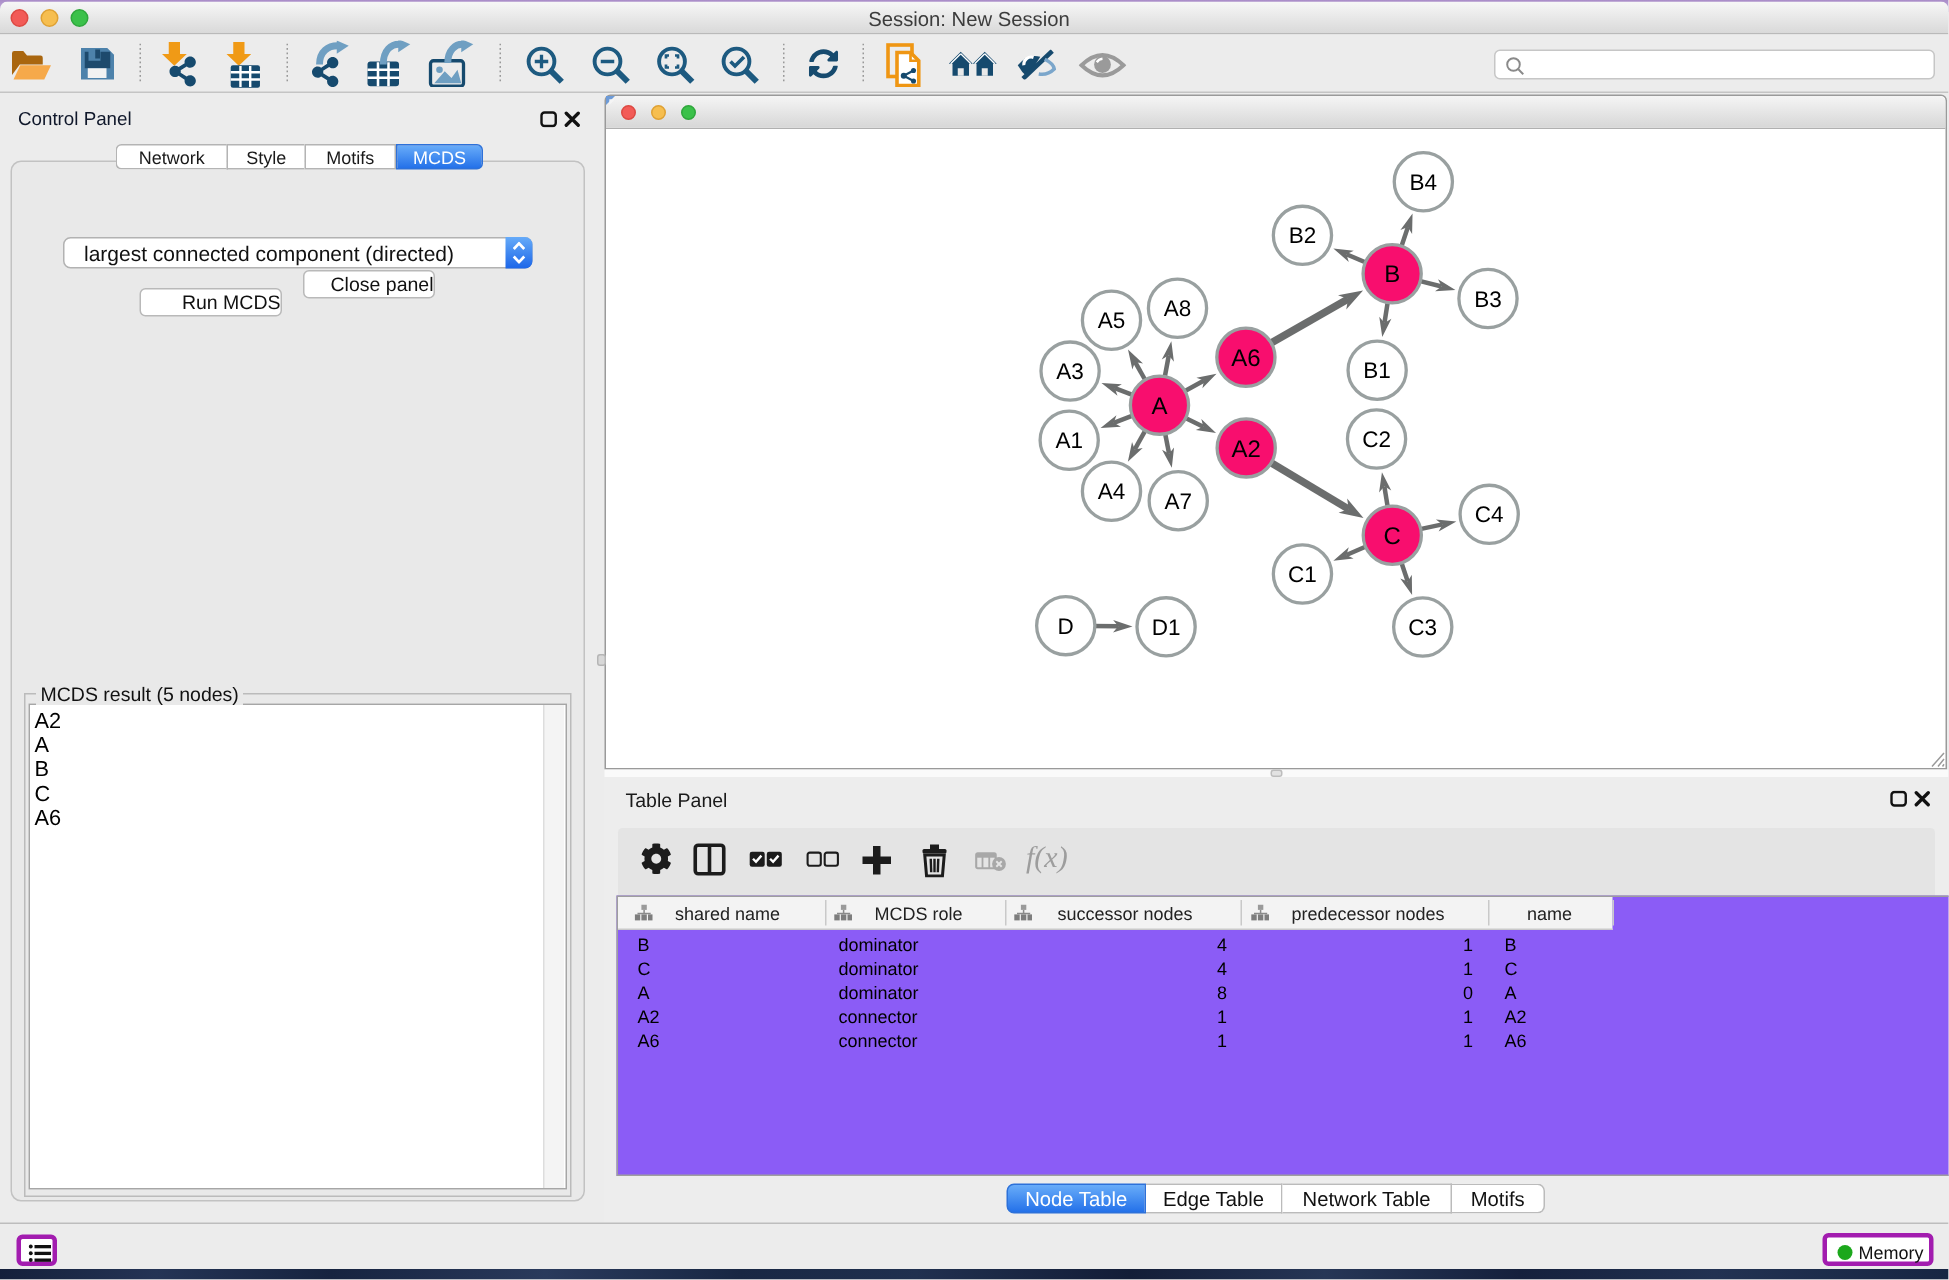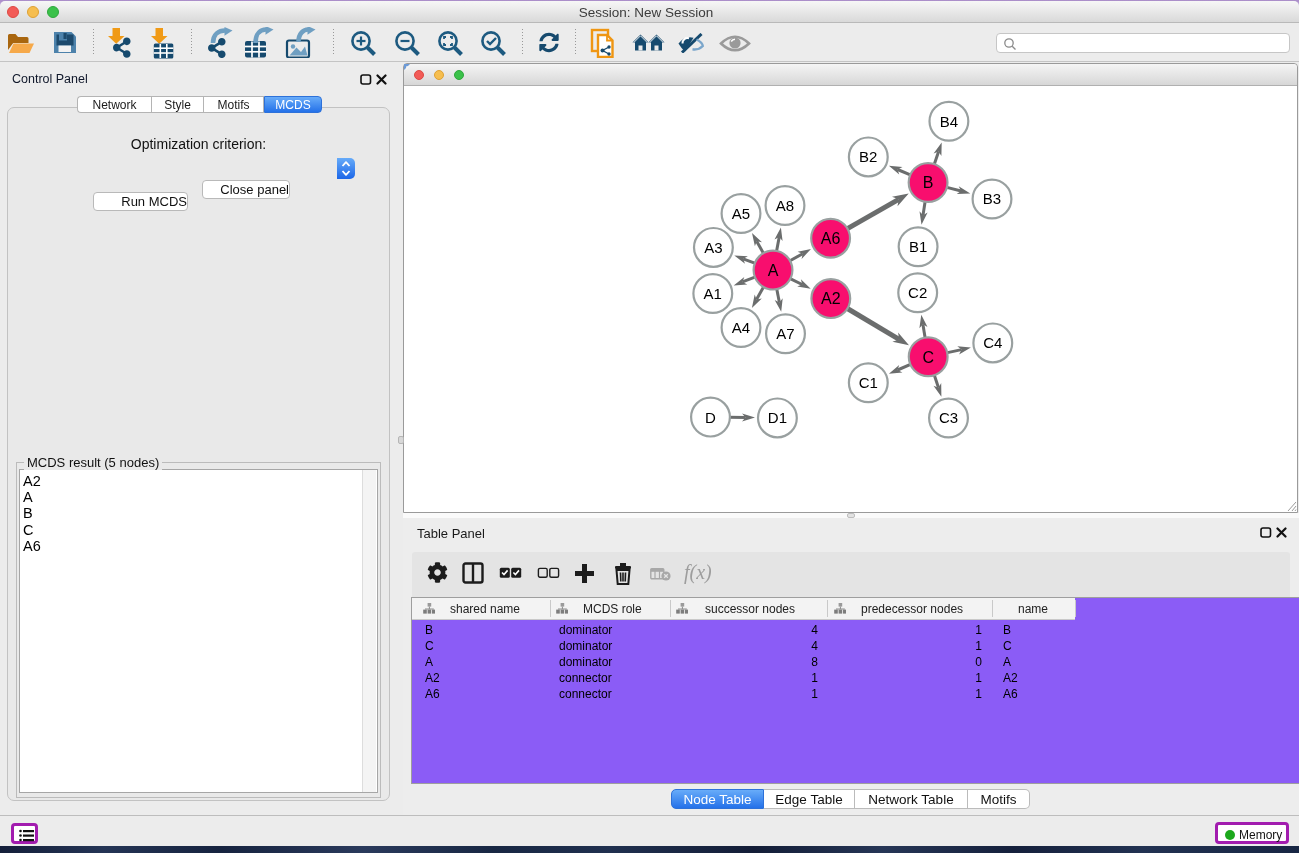--- a/index.html
+++ b/index.html
@@ -180,21 +180,21 @@
 <svg class="abs" style="left:360px;top:74px" width="12" height="11" viewBox="0 0 12 11">
       <rect x="1" y="1" width="9.5" height="9" rx="2" fill="none" stroke="#111" stroke-width="1.6"></rect>
     </svg>
 <svg class="abs" style="left:376px;top:74px" width="11" height="11" viewBox="0 0 11 11">
       <path d="M1.5 1.5 L9.5 9.5 M9.5 1.5 L1.5 9.5" stroke="#111" stroke-width="2.2" stroke-linecap="round"></path>
     </svg>
 <div class="tab" style="left:77px;width:74px;border-radius:4px 0 0 4px;border-right:none">Network</div>
 <div class="tab" style="left:151px;width:52px;border-right:none">Style</div>
 <div class="tab" style="left:203px;width:61px">Motifs</div>
 <div class="tab" style="left:264px;width:58px;border-radius:0 4px 4px 0;background:linear-gradient(#68acf9,#2471e9);color:#fff;border-color:#2d71d9">MCDS</div>
-<div class="abs" id="optLbl">Optimization criterion:</div>
+<div class="abs" id="combo">largest connected component (directed)</div>
 <div class="abs" id="comboBtn"><svg width="18" height="21" viewBox="0 0 18 21">
         <path d="M5.5 8 L9 4.2 L12.5 8" fill="none" stroke="#fff" stroke-width="1.8" stroke-linejoin="round"></path>
         <path d="M5.5 13 L9 16.8 L12.5 13" fill="none" stroke="#fff" stroke-width="1.8" stroke-linejoin="round"></path>
       </svg></div>
 <div class="btn" style="left:93px;top:192px;width:95px">Run MCDS</div>
 <div class="btn" style="left:202px;top:180px;width:88px">Close panel</div>
 <div class="abs" id="fs"></div>
 <div class="abs" id="fsList">A2<br>A<br>B<br>C<br>A6</div>
 <div class="abs" id="fsSb"></div>
 <div class="abs" id="fsLegend">MCDS result (5 nodes)</div>

